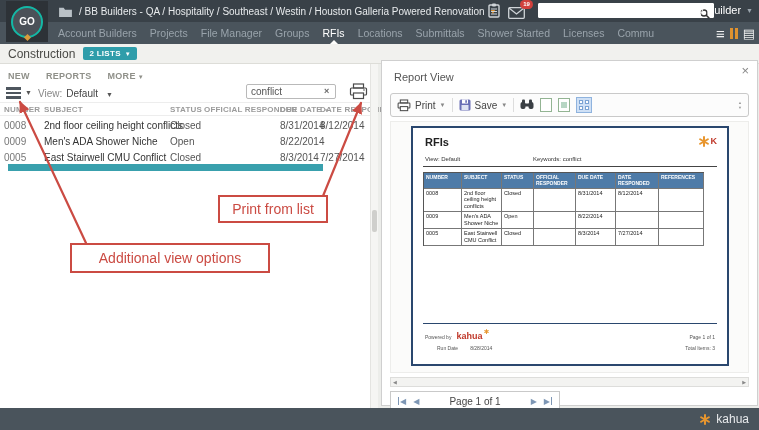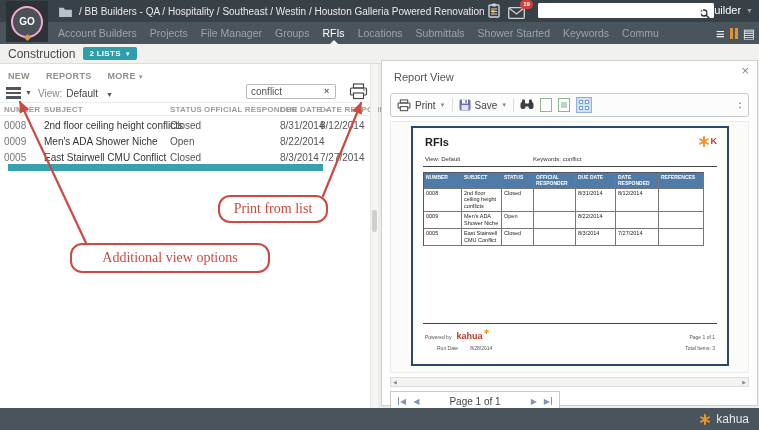--- a/index.html
+++ b/index.html
@@ -1,21 +1,21 @@
 <!DOCTYPE html>
 <html><head>
 <meta charset="utf-8">
 <style>
   html,body{margin:0;padding:0;background:#fff;}
   #app{position:relative;width:759px;height:430px;background:#ecedea;font-family:"Liberation Sans",sans-serif;overflow:hidden;-webkit-font-smoothing:antialiased;}
 
   
   .topbar{position:absolute;left:0;top:0;width:759px;height:22px;background:#394148;display:flex;align-items:center;padding-left:58px;box-sizing:border-box;}
   .logo{position:absolute;left:6px;top:1px;width:42px;height:41px;background:#2d3237;z-index:6;display:flex;align-items:center;justify-content:center;cursor:pointer;}
-  .logo-c{width:28px;height:28px;border-radius:50%;border:2px solid #f9a8d4;background:#4b5158;color:#fff;font-size:10px;font-weight:bold;display:flex;align-items:center;justify-content:center;position:relative;}
+  .logo-c{width:28px;height:28px;border-radius:50%;border:2px solid #14b8a6;background:#4b5158;color:#fff;font-size:10px;font-weight:bold;display:flex;align-items:center;justify-content:center;position:relative;}
   .logo-d{position:absolute;bottom:-4px;left:50%;width:5px;height:5px;margin-left:-2.5px;background:#d99a3b;transform:rotate(45deg);}
   .crumb{color:#e7eaec;font-size:10px;margin-left:6px;white-space:nowrap;cursor:pointer;}
   .crumb-caret{color:#e0922f;font-size:7px;margin-left:5px;cursor:pointer;}
   .tb-ico{position:absolute;top:3px;cursor:pointer;}
   .mail-wrap{position:absolute;left:508px;top:5px;cursor:pointer;}
   .badge{position:absolute;top:-5px;right:-8px;min-width:9px;height:9px;background:#d2403c;border-radius:5px;color:#fff;font-size:6px;line-height:9px;padding:0 2px;font-weight:bold;text-align:center;}
   .gsearch{position:absolute;left:538px;top:3px;width:176px;height:15px;background:#fff;border:1px solid #fff;border-radius:1px;font-size:10px;padding:0 16px 0 4px;box-sizing:border-box;outline:none;font-family:"Liberation Sans",sans-serif;}
   .gsearch-mag{position:absolute;left:700px;top:5px;}
   .user{position:absolute;right:6px;top:4px;color:#fff;font-size:11px;display:flex;gap:5px;align-items:center;cursor:pointer;}
   .user .uc{color:#9aa4ac;font-size:7px;}
@@ -113,21 +113,21 @@
   .ztrack{position:relative;width:82px;height:12px;cursor:pointer;}
   .ztrack .line{position:absolute;left:0;right:0;top:5px;height:2px;background:#8fa7c4;}
   .ztrack .tick{position:absolute;top:3px;width:1px;height:6px;background:#8fa7c4;}
   .ztrack .handle{position:absolute;left:22px;top:0;width:5px;height:12px;background:#1d4f93;cursor:grab;}
 
   
   .statusbar{position:absolute;left:0;top:408px;width:759px;height:22px;background:#4a545c;display:flex;align-items:center;justify-content:flex-end;gap:6px;padding-right:10px;box-sizing:border-box;}
   .statusbar b{color:#e8eaec;font-size:12px;font-weight:normal;}
 
   
-  .callout{position:absolute;background:#fff;border:2px solid #cb4b43;border-radius:12px;color:#cb4b43;font-size:14px;display:flex;align-items:center;justify-content:center;z-index:41;font-family:Liberation Serif, serif;}
+  .callout{position:absolute;background:#fff;border:2px solid #cb4b43;border-radius:0;color:#cb4b43;font-size:14px;display:flex;align-items:center;justify-content:center;z-index:41;}
   .co-print{left:218px;top:195px;width:106px;height:24px;}
   .co-view{left:70px;top:243px;width:196px;height:26px;}
   .overlay{position:absolute;left:0;top:0;width:759px;height:430px;z-index:40;pointer-events:none;}
 
   
   .star{position:relative;display:inline-block;width:11px;height:11px;--s:11px;--w:2px;}
   .star::before,.star::after,.star i{content:"";position:absolute;left:50%;top:0;width:var(--w);height:var(--s);margin-left:calc(var(--w) / -2);background:#e8962e;border-radius:1px;}
   .star::before{transform:rotate(60deg);}
   .star::after{transform:rotate(-60deg);}
   .star.tiny{--s:5px;--w:1px;width:5px;height:5px;position:absolute;right:0;top:-3px;}
@@ -181,21 +181,21 @@
 
   <div class="navbar">
     <span class="nav-item">Account Builders</span>
     <span class="nav-item">Projects</span>
     <span class="nav-item">File Manager</span>
     <span class="nav-item">Groups</span>
     <span class="nav-item active"><span>RFIs</span><i class="nav-caret"></i></span>
     <span class="nav-item">Locations</span>
     <span class="nav-item">Submittals</span>
     <span class="nav-item">Shower Started</span>
-    <span class="nav-item">Keywords</span>
+    <span class="nav-item">Licenses</span>
     <span class="nav-item">Commu</span>
   </div>
   <div class="nav-icons">
     <span class="ni-menu">≡</span>
     <span class="ni-pause">
         <i></i>
         <i></i>
       </span>
     <span class="ni-grid">▤</span>
   </div>

